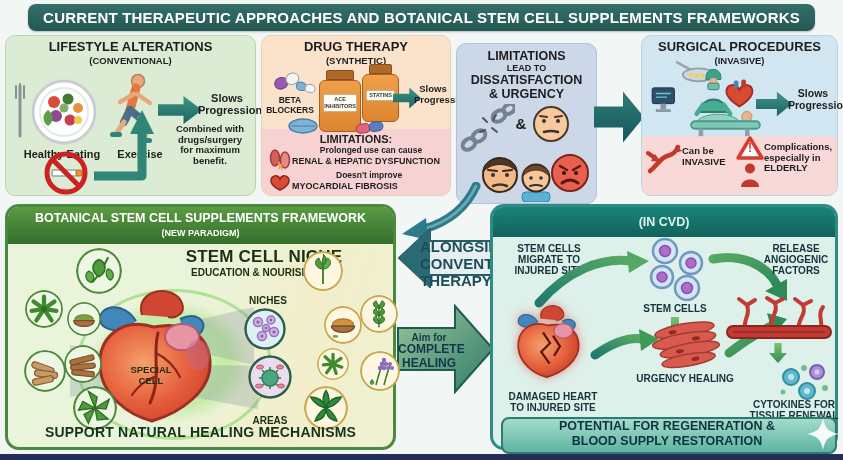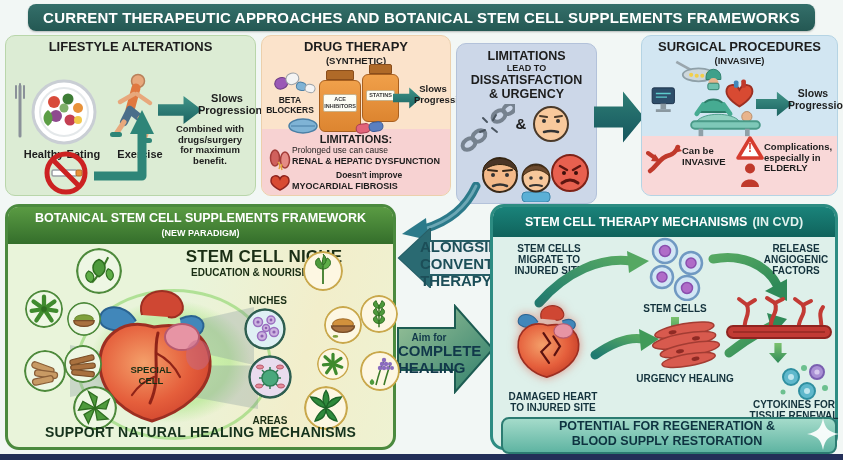--- a/index.html
+++ b/index.html
@@ -37,20 +37,21 @@
 </style>
 </head>
 <body>
 
 <div id="canvas">
 
   <div id="main-title">CURRENT THERAPEUTIC APPROACHES AND BOTANICAL STEM CELL SUPPLEMENTS FRAMEWORKS</div>
 
   <div class="panel" style="left:5px;top:35px;width:251px;height:161px;background:#dcecd4;border:1.5px solid #b9d6aa;">
     <div class="t" style="left:0;top:4px;width:100%;font-size:13px;">LIFESTYLE ALTERATIONS</div>
+    <div class="t" style="left:0;top:20px;width:100%;font-size:9.5px;">(CONVENTIONAL)</div>
 
     <svg class="abs" style="left:6px;top:38px;" width="92" height="74" viewBox="0 0 92 74">
       <path d="M8 12 V62" stroke="#8a9199" stroke-width="3" stroke-linecap="round"></path>
       <path d="M4 12 V24 M8 10 V24 M12 12 V24" stroke="#8a9199" stroke-width="2" stroke-linecap="round"></path>
       <circle cx="52" cy="38" r="31" fill="#ffffff" stroke="#c9ced4" stroke-width="3"></circle>
       <circle cx="52" cy="38" r="24" fill="none" stroke="#e4e8ea" stroke-width="2"></circle>
       <circle cx="42" cy="28" r="6" fill="#d84b3a"></circle>
       <circle cx="56" cy="25" r="5.5" fill="#3e7d36"></circle>
       <circle cx="66" cy="34" r="5" fill="#e8923a"></circle>
       <circle cx="44" cy="42" r="6" fill="#8e4a8e"></circle>
@@ -144,21 +145,21 @@
 Progression</div>
 
     <div class="t" style="left:0;top:97px;width:100%;font-size:11px;">LIMITATIONS:</div>
 
     <svg class="abs" style="left:6px;top:112px;" width="24" height="23" viewBox="0 0 24 23">
       <ellipse cx="7" cy="10" rx="4.5" ry="8" fill="#d0605c" stroke="#a33c38" stroke-width="1.5"></ellipse>
       <ellipse cx="17" cy="12" rx="4.5" ry="8" fill="#e58a84" stroke="#a33c38" stroke-width="1.5"></ellipse>
       <path d="M10 14 C12 16 12 19 11 21 M14 16 C13 18 13 20 14 22" stroke="#e0a43c" stroke-width="1.5" fill="none"></path>
     </svg>
     <div class="t" style="left:30px;top:110px;width:158px;text-align:left;">
-      <span style="display:block;font-size:8.5px;font-weight:400;">Prolonged use can cause</span>
+      <span style="display:block;font-size:8.5px;font-weight:700;text-align:center;">Prolonged use can cause</span>
       <span style="display:block;font-size:9px;font-weight:800;">RENAL &amp; HEPATIC DYSFUNCTION</span>
     </div>
     <svg class="abs" style="left:8px;top:137px;" width="20" height="18" viewBox="0 0 20 18">
       <path d="M10 6 C8 1 1 2 1 8 C1 13 10 17 10 17 C10 17 19 13 19 8 C19 2 12 1 10 6 Z" fill="#d84a32" stroke="#8f2420" stroke-width="1.5"></path>
     </svg>
     <div class="t" style="left:30px;top:135px;width:158px;text-align:left;">
       <span style="display:block;font-size:8.5px;font-weight:700;margin-left:44px;">Doesn't improve</span>
       <span style="display:block;font-size:9px;font-weight:800;">MYOCARDIAL FIBROSIS</span>
     </div>
   </div>
@@ -294,21 +295,21 @@
     <defs>
         <linearGradient id="aimg" x1="0" y1="0" x2="1" y2="1">
       <stop offset="0" stop-color="#9cc49a"></stop>
           <stop offset="1" stop-color="#2e7d6a"></stop>
         </linearGradient>
       </defs>
     <polygon points="1,24 58,24 58,2 96,45 58,88 58,66 1,66" fill="url(#aimg)" stroke="#1d5c52" stroke-width="2"></polygon>
   </svg>
   <div class="t" style="left:398px;top:332px;width:62px;color:#11384a;">
     <span style="display:block;font-size:10px;font-weight:700;">Aim for</span>
-    <span class="pre" style="display:block;font-size:15px;font-weight:800;">COMPLETE
+    <span class="pre" style="display:block;font-size:12px;font-weight:800;">COMPLETE
 HEALING</span>
   </div>
 
   <div class="panel" style="left:5px;top:204px;width:391px;height:246px;border:3px solid #4b8a3e;border-radius:14px;
               background:linear-gradient(105deg,#e9f4da 45%,#f2eecb 75%,#eef2d2);">
     <div class="abs" style="left:0;top:0;width:100%;height:37px;border-radius:10px 10px 0 0;
                 background:linear-gradient(180deg,#5a9b43,#346e2b);">
       <div class="t" style="left:0;top:4px;width:100%;font-size:12.5px;color:#fff;">BOTANICAL STEM CELL SUPPLEMENTS FRAMEWORK</div>
       <div class="t" style="left:0;top:21px;width:100%;font-size:9px;color:#fff;">(NEW PARADIGM)</div>
     </div>
@@ -489,21 +490,20 @@
         <path d="M20 20 C28 24 30 32 30 32 C22 30 20 26 20 20Z"></path>
       </g>
     </svg>
 
     <div class="t" style="left:0;bottom:6px;width:100%;font-size:14px;color:#15321c;letter-spacing:.2px;">SUPPORT NATURAL HEALING MECHANISMS</div>
   </div>
 
   <div class="panel" style="left:490px;top:204px;width:348px;height:246px;border:3px solid #2d8c82;border-radius:14px;background:#def0ea;">
     <div class="abs" style="left:0;top:0;width:100%;height:30px;border-radius:10px 10px 0 0;background:linear-gradient(180deg,#1a837a,#10635c);
                 display:flex;align-items:center;justify-content:center;gap:5px;color:#fff;">
-      <span style="font-weight:800;font-size:12.5px;">STEM CELL THERAPY MECHANISMS</span>
       <span style="font-weight:700;font-size:12.5px;color:#e2f2ee;">(IN CVD)</span>
     </div>
 
     <div class="t pre" style="left:8px;top:36px;width:96px;font-size:10px;color:#13323c;">STEM CELLS
 MIGRATE TO
 INJURED SITE</div>
 
     <svg class="abs" style="left:38px;top:38px;" width="120" height="66" viewBox="0 0 120 66">
       <defs>
           <linearGradient id="g1" x1="0" y1="1" x2="1" y2="0">

